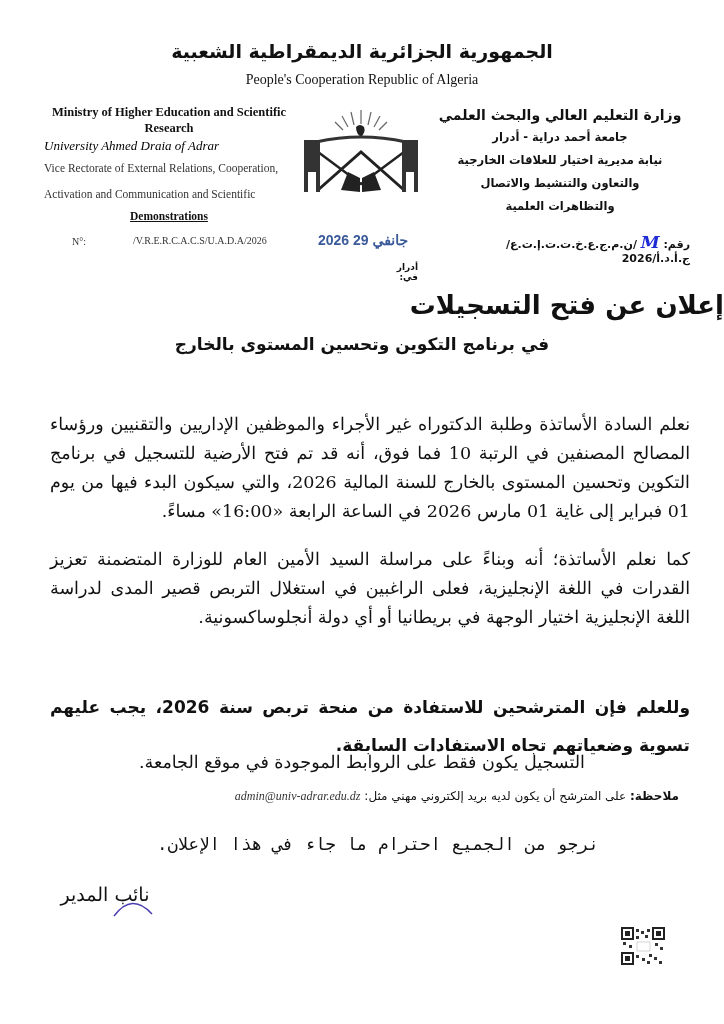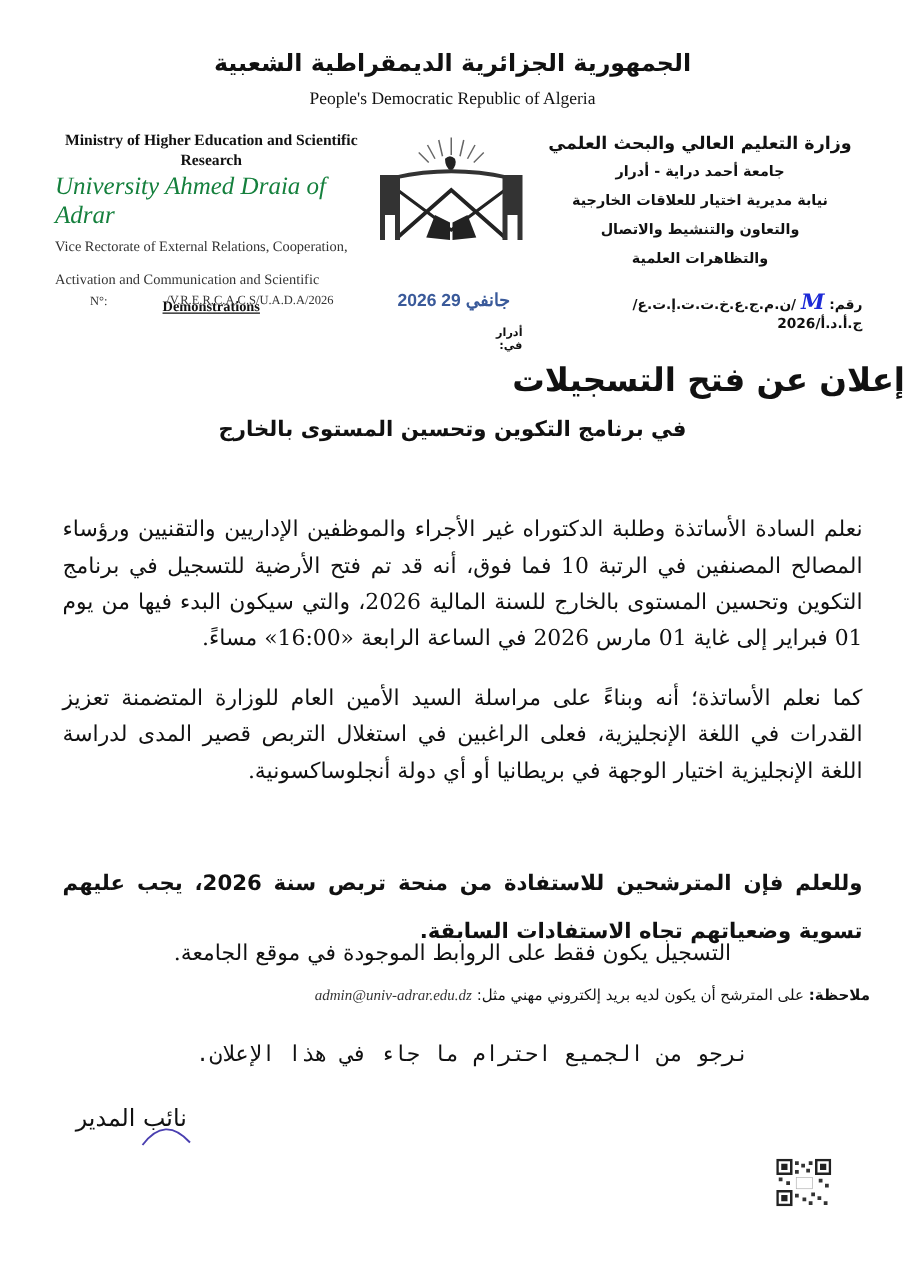--- a/index.html
+++ b/index.html
@@ -6,21 +6,21 @@
   body { width:724px; height:1024px; position:relative; overflow:hidden; color:#111; }
   .abs { position:absolute; }
   .ar { direction:rtl; font-family:"DejaVu Sans", sans-serif; }
   .en { font-family:"Liberation Serif", serif; }
 
   #hdr-ar { left:0; width:724px; top:40px; text-align:center; font-size:19px; font-weight:bold; letter-spacing:-0.3px; }
   #hdr-en { left:0; width:724px; top:72px; text-align:center; font-size:14px; }
 
   #left-block { left:44px; top:104px; width:250px; }
   .lb-ministry { text-align:center; font-size:12.5px; font-weight:bold; line-height:16px; }
-  .lb-univ { font-style:italic; font-size:20px; margin-top:2px; color:#15803d; }
+  .lb-univ { font-style:italic; font-size:13px; margin-top:2px; color:#000000; }
   .lb-vice { font-size:11.5px; line-height:24px; margin-top:2px; color:#333; }
   .lb-demo { text-align:center; font-size:11.5px; font-weight:bold; text-decoration:underline; margin-top:4px; }
 
   #right-block { left:430px; top:104px; width:260px; text-align:center; }
   .rb-ministry { font-size:14px; font-weight:bold; line-height:22px; }
   .rb-line { font-size:11.5px; font-weight:bold; line-height:23px; }
 
   #logo { left:296px; top:102px; width:130px; height:110px; }
 
   #ref-en-label { left:72px; top:236px; font-size:10px; color:#333; }
@@ -31,35 +31,35 @@
   #adrar-fi { left:378px; top:262px; width:40px; font-size:9px; font-weight:bold; }
 
   #title1 { left:0; width:724px; top:290px; text-align:right; font-size:26px; font-weight:bold; }
   #title2 { left:0; width:724px; top:334px; text-align:center; font-size:17px; font-weight:bold; }
 
   .para { left:50px; width:640px; font-size:17.5px; line-height:29px; text-align:justify; text-align-last:right; font-family:"DejaVu Serif", serif; }
   #p1 { top:410px; }
   #p2 { top:545px; }
   #p3 { top:688px; font-family:"DejaVu Sans", sans-serif; font-weight:bold; font-size:17px; line-height:38px; }
   #p4 { left:0; width:724px; top:752px; text-align:center; font-size:17.5px; font-family:"DejaVu Serif", serif; }
-  #note { left:158px; width:538px; top:789px; font-size:12px; text-align:right; }
+  #note { left:141px; width:538px; top:789px; font-size:12px; text-align:right; }
   #note .lbl { font-weight:bold; }
   #note .mail { font-family:"Liberation Serif", serif; font-style:italic; font-size:12px; color:#333; direction:ltr; unicode-bidi:embed; }
   #p5 { left:16px; width:724px; top:834px; text-align:center; font-size:17.5px; font-family:Liberation Mono, monospace; }
 
   #sig { left:30px; top:883px; width:150px; font-size:19px; font-family:"DejaVu Serif", serif; text-align:center; }
   #sig-mark { left:112px; top:896px; }
 
   #qr { left:621px; top:927px; width:44px; height:38px; }
 </style>
 </head>
 <body>
 
 <div class="abs ar" id="hdr-ar">الجمهورية الجزائرية الديمقراطية الشعبية</div>
-<div class="abs en" id="hdr-en">People's Democratic Republic of Algeria</div>
+<div class="abs en" id="hdr-en">People's Cooperation Republic of Algeria</div>
 
 <div class="abs en" id="left-block">
   <div class="lb-ministry">Ministry of Higher Education and Scientific Research</div>
   <div class="lb-univ">University Ahmed Draia of Adrar</div>
   <div class="lb-vice">Vice Rectorate of External Relations, Cooperation,</div>
   <div class="lb-vice">Activation and Communication and Scientific</div>
   <div class="lb-demo">Demonstrations</div>
 </div>
 
 <div class="abs" id="logo">

